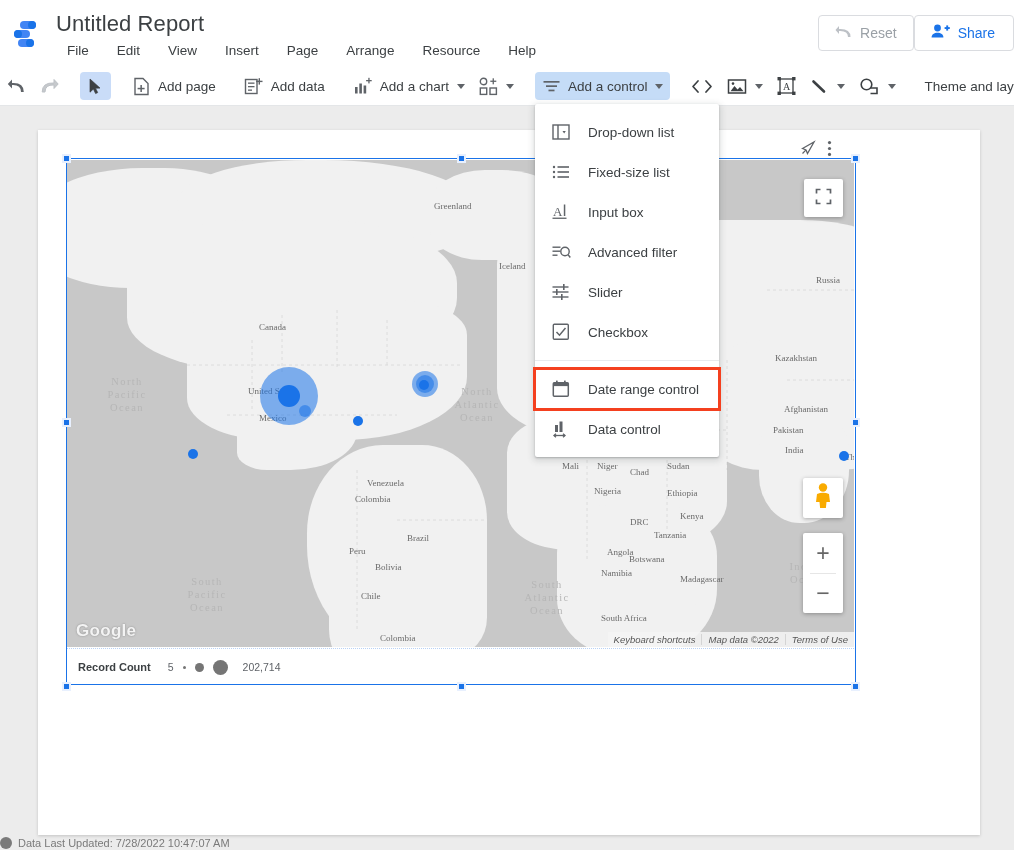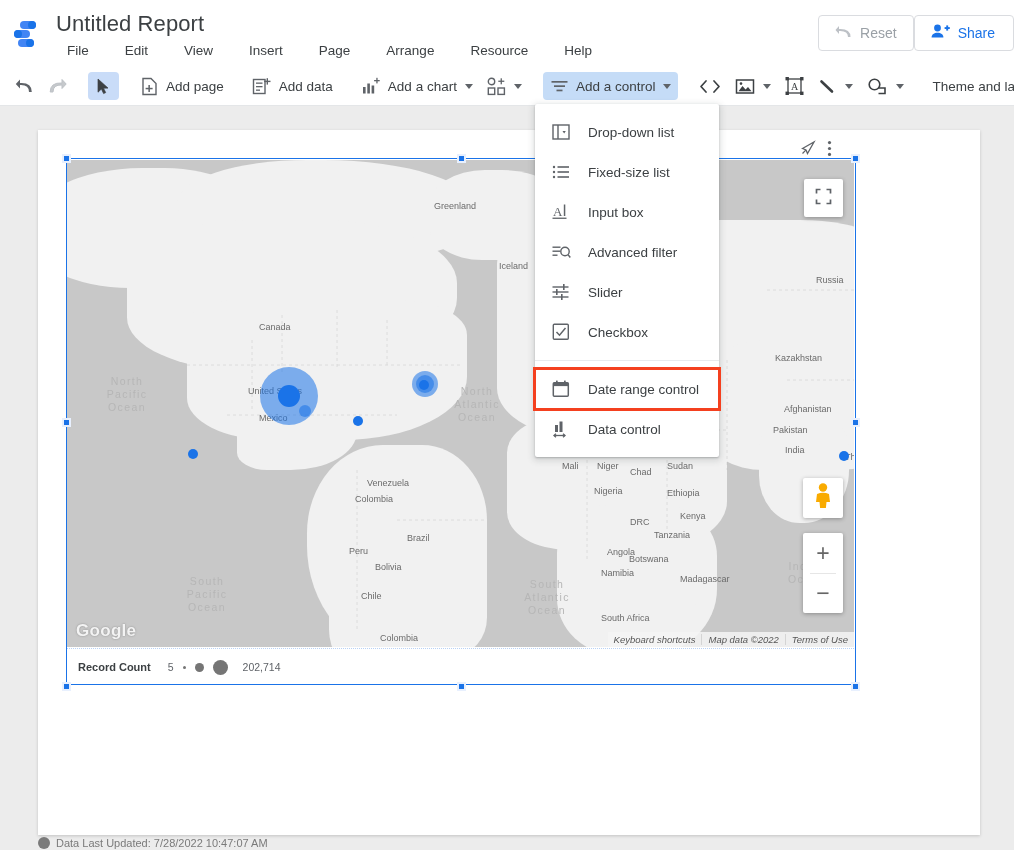--- a/index.html
+++ b/index.html
@@ -17,42 +17,42 @@
   }
   .logo {
     position: absolute; left: 12px; top: 18px; width: 34px; height: 32px;
   }
   .title {
     position: absolute; left: 56px; top: 11px;
     font-size: 22px; color: #3c4043; font-weight: 400; letter-spacing: .1px;
   }
   .menubar {
     position: absolute; left: 57px; top: 41px;
-    display: flex; gap: 16px;
+    display: flex; gap: 8px;
   }
   .menubar .mi {
     font-size: 13.5px; color: #3c4043; padding: 2px 10px;
     border-radius: 3px; cursor: default; white-space: nowrap;
   }
 
   .hdr-right { position: absolute; right: 0px; top: 15px; display: flex; gap: 0; }
   .btn-outline {
     display: flex; align-items: center; gap: 8px;
     height: 36px; padding: 0 16px;
     border: 1px solid #dadce0; border-radius: 4px; background: #fff;
     font-size: 14px; color: #9aa0a6; cursor: default; white-space: nowrap;
   }
   .btn-share { color: #1a73e8; padding-right: 18px; }
   .btn-share svg { fill: #1a73e8; }
 
   
   .toolbar {
     position: absolute; left: 0; top: 67px; width: 1014px; height: 39px;
     background: #fff; border-bottom: 1px solid #e4e6e8;
-    display: flex; align-items: center; padding-left: 8px;
+    display: flex; align-items: center; 
   }
   .tb-btn {
     display: flex; align-items: center; gap: 7px; height: 28px;
     padding: 0 7px; border-radius: 4px; font-size: 13.5px; color: #3c4043;
     cursor: default; white-space: nowrap;
   }
   .tb-icon { display: flex; align-items: center; justify-content: center; }
   .tb-sep { width: 1px; height: 22px; background: #e0e0e0; margin: 0 7px; }
   .tb-sel { background: #c9dcf8; }
   .tb-active { background: #c5dcf7; }
@@ -96,21 +96,21 @@
     border: 2px solid #e8f0fe;
   }
 
   
   .map {
     position: absolute; left: 67px; top: 160px; width: 787px; height: 487px;
     background: #c8c8c8; overflow: hidden;
   }
   .land { position: absolute; background: #f1f1f1; }
   .map-label {
-    position: absolute; font-family: Liberation Sans, sans-serif;
+    position: absolute; font-family: Liberation Serif, serif;
     color: #8e8e8e; white-space: nowrap; pointer-events: none;
   }
   .lbl-country { color: #6b6b6b; font-size: 9px; font-weight: 400; }
   .lbl-ocean {
     color: #b6b6b6; font-size: 10.5px; letter-spacing: 1.4px;
     text-align: center; line-height: 13px;
   }
   .bubble { position: absolute; border-radius: 50%; background: rgba(26,115,232,.55); }
   .bubble-solid { background: #1a73e8; }
 
@@ -153,21 +153,21 @@
     background: #fff; display: flex; align-items: center; padding-left: 11px;
     gap: 9px; border-top: 1px dotted #b9d2f6;
   }
   .legend-title { font-size: 11px; font-weight: bold; color: #3c4043; }
   .legend-val { font-size: 10.5px; color: #5f6368; }
   .legend-dot { border-radius: 50%; background: #757575; display: inline-block; }
 
   
   .footer {
     position: absolute; left: 0; bottom: 0; width: 1014px; height: 15px;
-    display: flex; align-items: center; padding-left: 38px; gap: 6px;
+    display: flex; align-items: center; gap: 6px;
     overflow: hidden;
   }
   .footer-txt { font-size: 11px; color: #7a7a7a; white-space: nowrap; }
   .footer-ico {
     width: 12px; height: 12px; border-radius: 50%; background: #7a7a7a;
     display: inline-block; flex: none;
   }
 </style>
 </head>
 <body>

